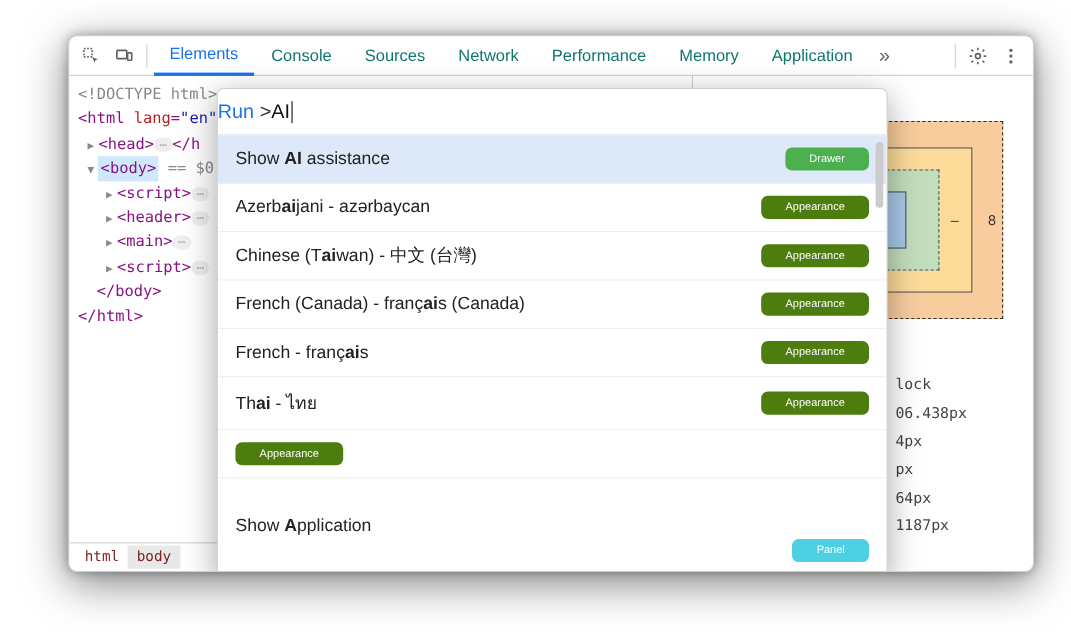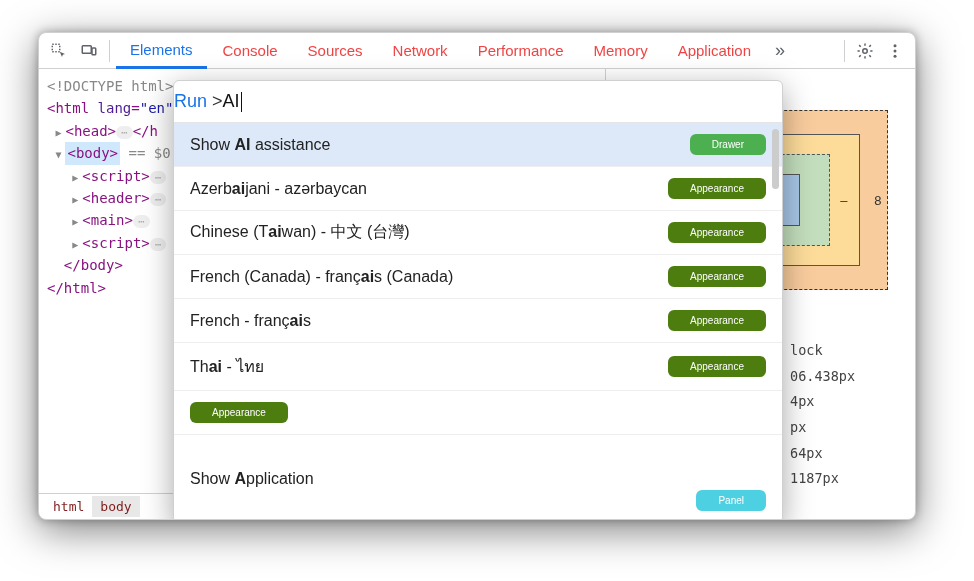--- a/index.html
+++ b/index.html
@@ -8,21 +8,21 @@
   font-size: 14px;
   color: #333;
   background: #fff;
   width: 974px;
   height: 581px;
   overflow: hidden;
   position: relative;
 }
 .window {
   position: absolute;
-  left: 38px;
+  left: 62px;
   top: 32px;
   width: 878px;
   height: 488px;
   background: #fff;
   border-radius: 8px;
   box-shadow: 0 10px 40px rgba(0,0,0,0.5), 0 0 10px rgba(0,0,0,0.3);
   overflow: hidden;
   border: 1px solid #d0d0d0;
 }
 .toolbar {
@@ -39,21 +39,21 @@
   display: flex;
   align-items: center;
   justify-content: center;
   color: #5f6368;
 }
 .toolbar .tab {
   padding: 0 14px;
   height: 36px;
   display: flex;
   align-items: center;
-  color: #ef4444;
+  color: #0f766e;
   font-size: 15px;
 }
 .toolbar .tab.active {
   color: #1a73e8;
   border-bottom: 3px solid #1a73e8;
   margin-bottom: -1px;
 }
 .toolbar .divider { width:1px; height:22px; background:#d0d0d0; margin:0 4px; }
 .toolbar .spacer { flex:1; }
 .more { font-size: 18px; color:#5f6368; padding:0 8px; }
@@ -73,21 +73,21 @@
   flex:1;
   padding: 6px 8px;
   font-family: Menlo, Consolas, monospace;
   font-size: 14px;
   color:#333;
   line-height:1.6;
   overflow:hidden;
 }
 .dom .line { white-space: pre; }
 .tag { color:#881280; }
-.attr-name { color:#4c1d95; }
+.attr-name { color:#b91c1c; }
 .attr-val { color:#1a1aa6; }
 .doctype { color:#888;margin-top:20px; }
 .selected {
   background:#cfe8fc;
   display:inline-block;
   padding:0 2px;
 }
 .eq0 { color:#888; }
 
 .breadcrumb {

